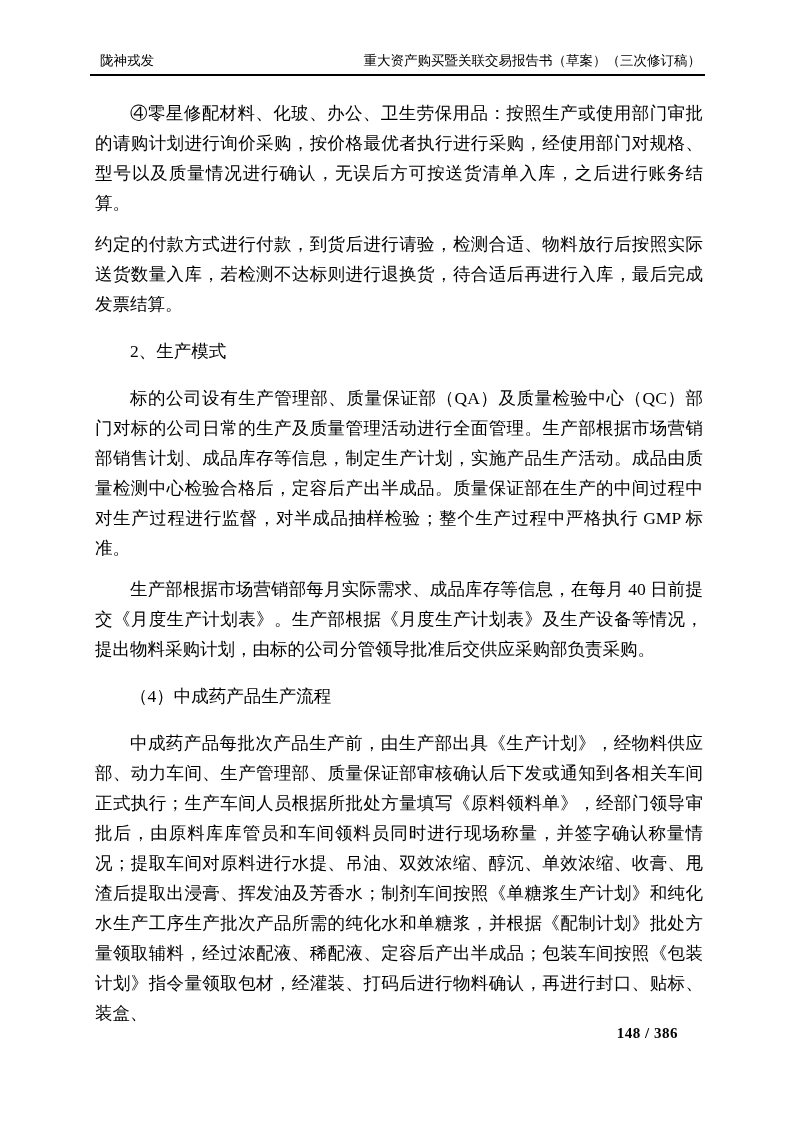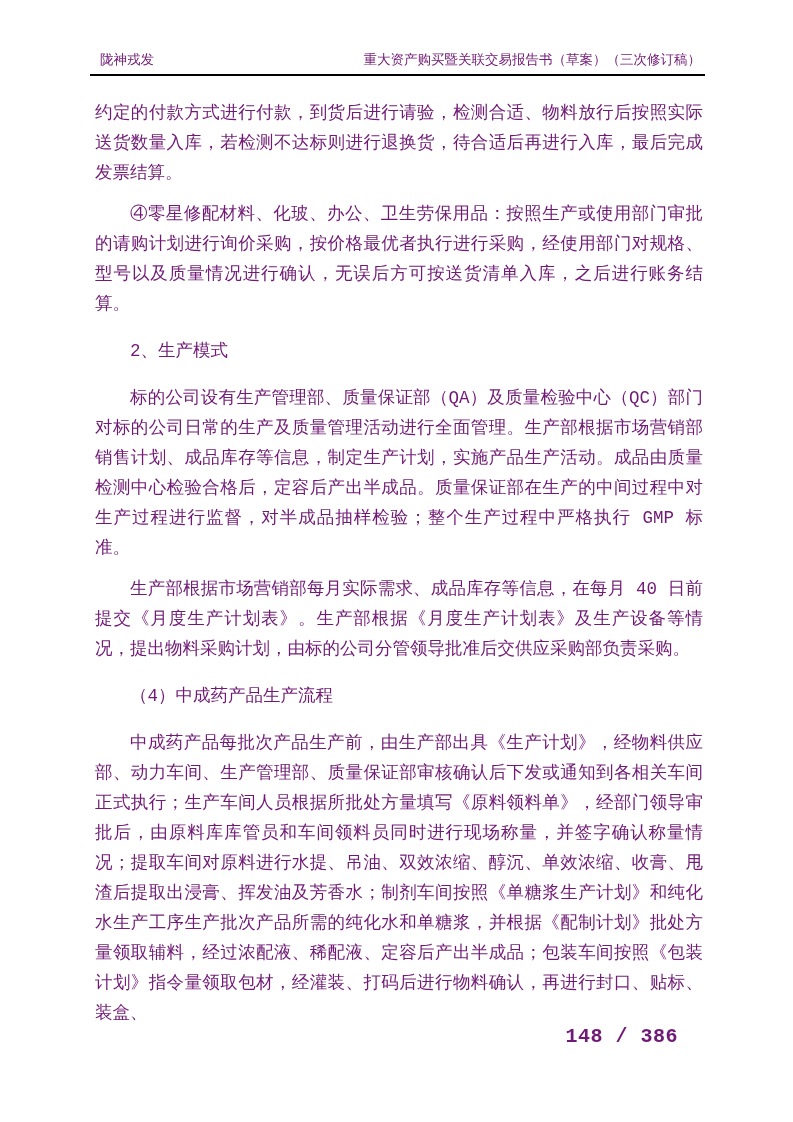--- a/index.html
+++ b/index.html
@@ -5,22 +5,22 @@
   html, body {
     margin: 0;
     padding: 0;
     background: #ffffff;
   }
   .page {
     position: relative;
     width: 793px;
     height: 1122px;
     background: #ffffff;
-    color: #701a75;
-    font-family: Liberation Mono, monospace;
+    color: #000000;
+    font-family: Liberation Serif, serif;
     overflow: hidden;
   }
   .header {
     position: absolute;
     left: 90px;
     right: 88px;
     top: 52px;
     display: flex;
     justify-content: space-between;
     align-items: flex-end;
@@ -49,38 +49,38 @@
   .content p.indent { text-indent: 2em; }
   .content p.heading {
     margin: 17px 0 17px 0;
     text-indent: 2em;
     text-align: center;
   }
   .footer {
     position: absolute;
     top: 1025px;
     right: 115px;
-    font-size: 20px;
+    font-size: 15px;
     font-weight: bold;
     letter-spacing: 0.5px;
   }
 </style>
 </head>
 <body>
 
 <div class="page">
 
   <div class="header">
     <span class="left">陇神戎发</span>
     <span class="right">重大资产购买暨关联交易报告书（草案）（三次修订稿）</span>
   </div>
 
   <div class="content">
+    <p class="body-para indent">④零星修配材料、化玻、办公、卫生劳保用品：按照生产或使用部门审批的请购计划进行询价采购，按价格最优者执行进行采购，经使用部门对规格、型号以及质量情况进行确认，无误后方可按送货清单入库，之后进行账务结算。</p>
     <p class="body-para">约定的付款方式进行付款，到货后进行请验，检测合适、物料放行后按照实际送货数量入库，若检测不达标则进行退换货，待合适后再进行入库，最后完成发票结算。</p>
-    <p class="body-para indent">④零星修配材料、化玻、办公、卫生劳保用品：按照生产或使用部门审批的请购计划进行询价采购，按价格最优者执行进行采购，经使用部门对规格、型号以及质量情况进行确认，无误后方可按送货清单入库，之后进行账务结算。</p>
     <p class="heading">2、生产模式</p>
     <p class="body-para indent">标的公司设有生产管理部、质量保证部（QA）及质量检验中心（QC）部门对标的公司日常的生产及质量管理活动进行全面管理。生产部根据市场营销部销售计划、成品库存等信息，制定生产计划，实施产品生产活动。成品由质量检测中心检验合格后，定容后产出半成品。质量保证部在生产的中间过程中对生产过程进行监督，对半成品抽样检验；整个生产过程中严格执行 GMP 标准。</p>
     <p class="body-para indent">生产部根据市场营销部每月实际需求、成品库存等信息，在每月 40 日前提交《月度生产计划表》。生产部根据《月度生产计划表》及生产设备等情况，提出物料采购计划，由标的公司分管领导批准后交供应采购部负责采购。</p>
     <p class="heading">（4）中成药产品生产流程</p>
     <p class="body-para indent">中成药产品每批次产品生产前，由生产部出具《生产计划》，经物料供应部、动力车间、生产管理部、质量保证部审核确认后下发或通知到各相关车间正式执行；生产车间人员根据所批处方量填写《原料领料单》，经部门领导审批后，由原料库库管员和车间领料员同时进行现场称量，并签字确认称量情况；提取车间对原料进行水提、吊油、双效浓缩、醇沉、单效浓缩、收膏、甩渣后提取出浸膏、挥发油及芳香水；制剂车间按照《单糖浆生产计划》和纯化水生产工序生产批次产品所需的纯化水和单糖浆，并根据《配制计划》批处方量领取辅料，经过浓配液、稀配液、定容后产出半成品；包装车间按照《包装计划》指令量领取包材，经灌装、打码后进行物料确认，再进行封口、贴标、装盒、</p>
   </div>
 
   <div class="footer">148 / 386</div>
 
 </div>

